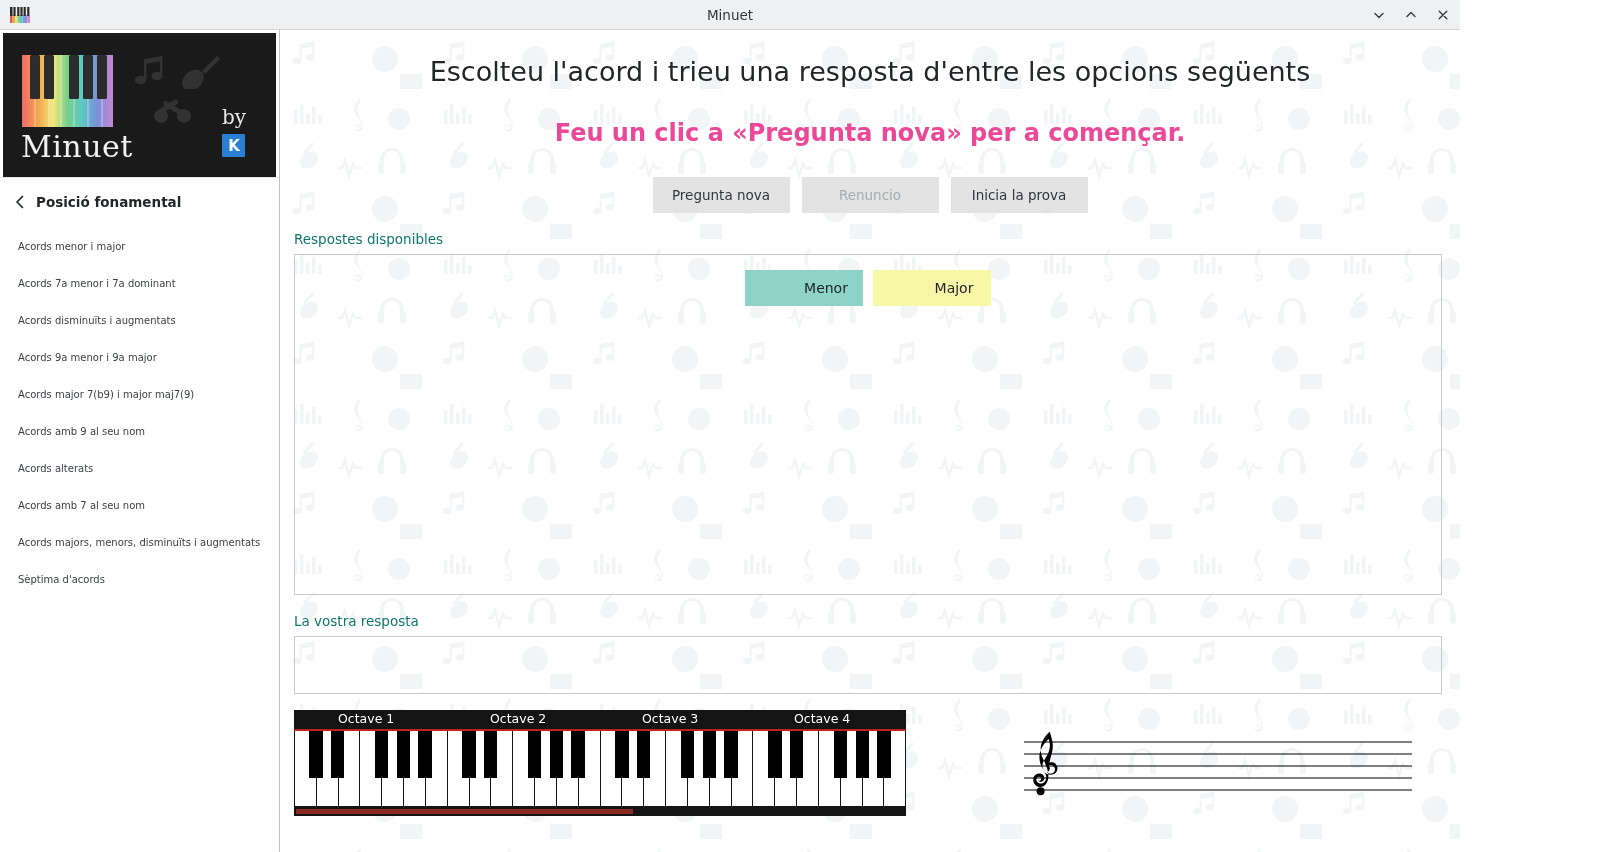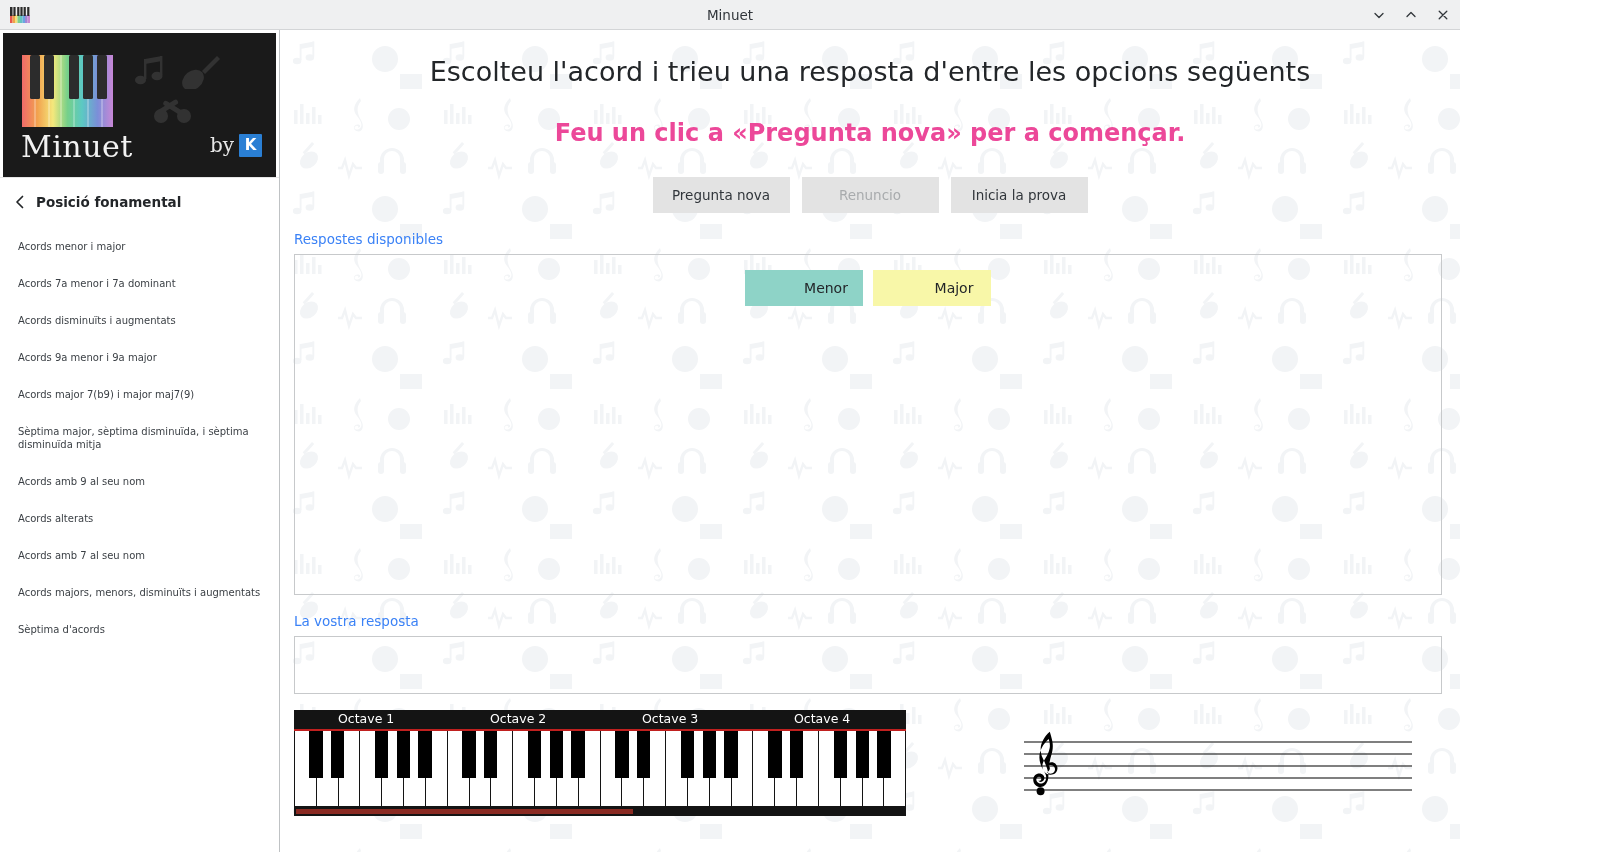--- a/index.html
+++ b/index.html
@@ -37,21 +37,21 @@
   #logo-panel {
     height:144px; flex:0 0 144px; background:#1a1a1a;
     position:relative; overflow:hidden; margin:3px 3px 0 3px;
   }
   #logo-keys { position:absolute; left:19px; top:22px; width:91px; height:72px; }
   #logo-word {
     position:absolute; left:18px; top:96px;
     font-family:"DejaVu Serif", serif; font-size:30px; color:#f2f2f2; letter-spacing:.5px;
   }
   #logo-by {
-    position:absolute; right:14px; bottom:20px; display:flex; align-items:center; gap:5px;
+    position:absolute; right:30px; bottom:20px; display:flex; align-items:center; gap:5px;flex-direction:column;
   }
   #logo-by .bytxt { font-family:"DejaVu Serif", serif; font-size:20px; color:#e8e8e8; }
   #logo-by .kbadge {
     width:23px; height:23px; background:#2a7fd4; color:#fff;
     font-family:"DejaVu Sans", sans-serif; font-weight:bold; font-size:15px;
     display:flex; align-items:center; justify-content:center; border-radius:1px;
   }
   .logo-deco { position:absolute; opacity:.10; fill:#fff; }
 
   #sidebar-head {
@@ -82,21 +82,21 @@
 
   #toolbar { display:flex; justify-content:center; gap:12px; margin-top:26px; }
   .tbtn {
     min-width:137px; height:36px; padding:0 16px;
     background:#e3e3e3; border:none; color:#31363b;
     font-family:"DejaVu Sans", sans-serif; font-size:13.5px;
     display:flex; align-items:center; justify-content:center;
   }
   .tbtn.disabled { color:#a8abad; }
 
-  .sec-label { font-size:13.5px; color:#3b82f6; margin:18px 0 7px 14px; }
+  .sec-label { font-size:13.5px; color:#0f766e; margin:18px 0 7px 14px; }
 
   #answers-frame {
     margin:0 18px 0 14px; height:341px;
     border:1px solid #c7c9cb; background:transparent;
     display:flex; justify-content:center; align-items:flex-start; padding-top:15px;
   }
   #answers-row { display:flex; gap:10px; }
   .ansbtn {
     width:118px; height:36px; border:none;
     font-family:"DejaVu Sans", sans-serif; font-size:14px; color:#232629;
@@ -240,21 +240,20 @@
         </svg>
         <span class="txt">Posició fonamental</span>
       </div>
 
       <div id="sidebar-list">
         <div class="side-item">Acords menor i major</div>
         <div class="side-item">Acords 7a menor i 7a dominant</div>
         <div class="side-item">Acords disminuïts i augmentats</div>
         <div class="side-item">Acords 9a menor i 9a major</div>
         <div class="side-item">Acords major 7(b9) i major maj7(9)</div>
-        <div class="side-item">Sèptima major, sèptima disminuïda, i sèptima disminuïda mitja</div>
         <div class="side-item">Acords amb 9 al seu nom</div>
         <div class="side-item">Acords alterats</div>
         <div class="side-item">Acords amb 7 al seu nom</div>
         <div class="side-item">Acords majors, menors, disminuïts i augmentats</div>
         <div class="side-item">Sèptima d'acords</div>
       </div>
     </div>
 
     <div id="main">
 

